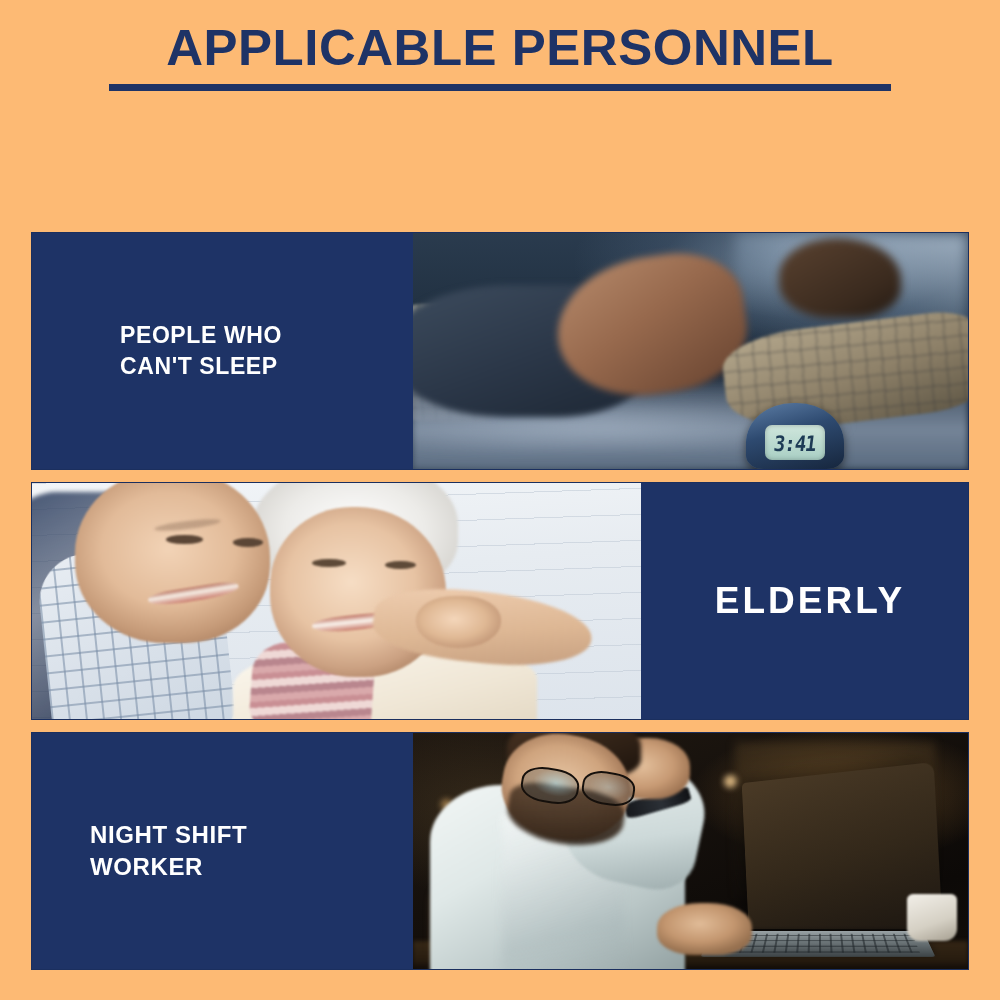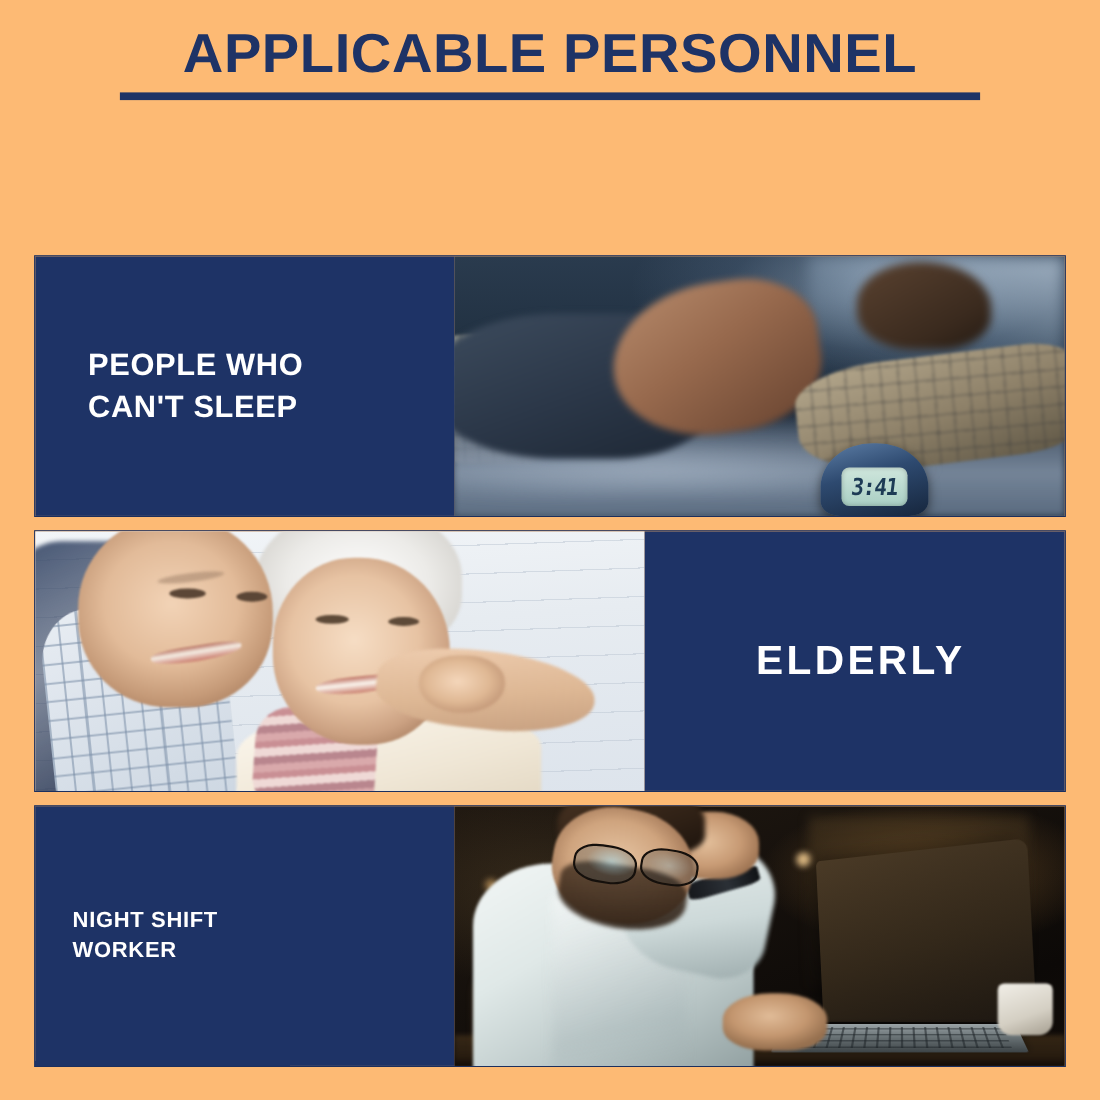--- a/index.html
+++ b/index.html
@@ -92,21 +92,21 @@
   }
 
   .photo {
     position: relative;
     flex: 1 1 auto;
     overflow: hidden;
   }
 
   
   #panel-sleep .blue-block { width: 381px; }
-  #panel-sleep .blue-label { font-size: 28px; text-align: left; padding-left: 48px; }
+  #panel-sleep .blue-label { font-size: 23px; text-align: left; padding-left: 48px; margin-left: 40px; }
 
   .bedroom {
     background:
       radial-gradient(ellipse 60% 55% at 72% 12%, rgba(186,206,226,0.55) 0%, rgba(120,145,175,0.18) 45%, rgba(0,0,0,0) 72%),
       radial-gradient(ellipse 75% 60% at 20% 90%, rgba(150,165,185,0.35) 0%, rgba(0,0,0,0) 70%),
       linear-gradient(180deg, #2a3b4e 0%, #223243 30%, #1b2838 62%, #243445 100%);
   }
   
   .bd-wall {
     position: absolute; right: 0; top: 0; width: 42%; height: 58%;
@@ -190,21 +190,21 @@
   .clock-time {
     color: #1d3b55;
     font-family: "DejaVu Sans Mono", monospace;
     font-size: 19px;
     font-weight: bold;
     letter-spacing: -1px;
     transform: skewX(-7deg) scaleY(1.12);
   }
 
   
-  #panel-elder .blue-block { width: 382px; order: 2; padding-left: 11px; }
+  #panel-elder .blue-block { width: 327px; order: 2; padding-left: 11px; }
   #panel-elder .photo { order: 1; }
   #panel-elder .blue-label { font-size: 37px; letter-spacing: 3px; }
 
   .couple {
     background: linear-gradient(175deg, #f2f5f8 0%, #e7ecf1 40%, #dde4ec 100%);
   }
   .cp-backlines {
     position: absolute; inset: 0;
     background: repeating-linear-gradient(178deg, rgba(190,200,212,0.55) 0 1px, rgba(0,0,0,0) 1px 26px);
   }
@@ -289,21 +289,21 @@
   }
   .cp-hand {
     position: absolute; left: 63%; top: 48%; width: 14%; height: 22%;
     background: radial-gradient(ellipse 62% 60% at 45% 45%, #f4d6ba 0%, #dfb894 60%, #bf9475 100%);
     border-radius: 45% 45% 50% 50%;
     filter: blur(1.3px);
   }
 
   
   #panel-night .blue-block { width: 381px; }
-  #panel-night .blue-label { font-size: 20px; text-align: left; padding-left: 34px; }
+  #panel-night .blue-label { font-size: 24px; text-align: left; padding-left: 58px; }
 
   .office {
     background:
       radial-gradient(ellipse 40% 42% at 78% 26%, rgba(196,138,64,0.40) 0%, rgba(0,0,0,0) 70%),
       radial-gradient(ellipse 38% 50% at 14% 34%, rgba(150,120,70,0.22) 0%, rgba(0,0,0,0) 72%),
       linear-gradient(160deg, #221a12 0%, #15100c 42%, #0c0907 78%, #120d09 100%);
   }
   .of-panelwall {
     position: absolute; right: 6%; top: 4%; width: 36%; height: 66%;
     background: linear-gradient(175deg, rgba(120,92,50,0.28) 0%, rgba(60,45,26,0.18) 60%, rgba(0,0,0,0) 100%);

